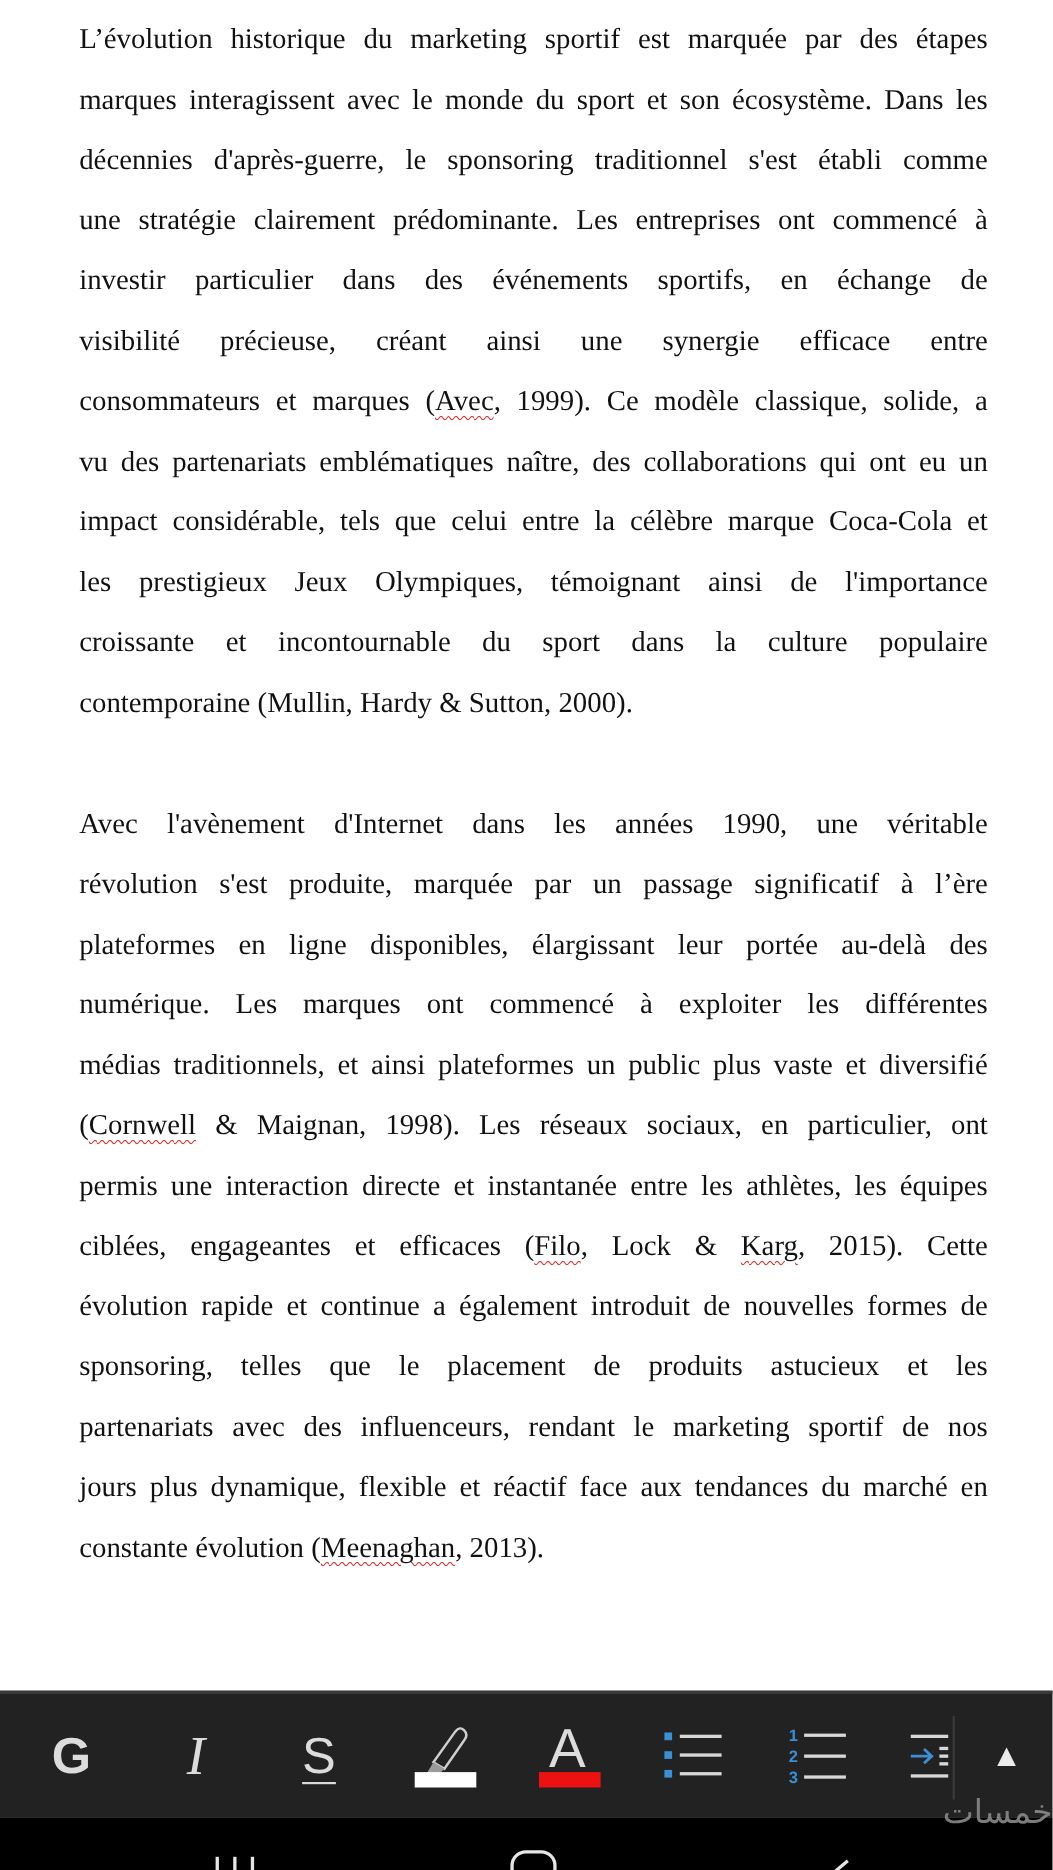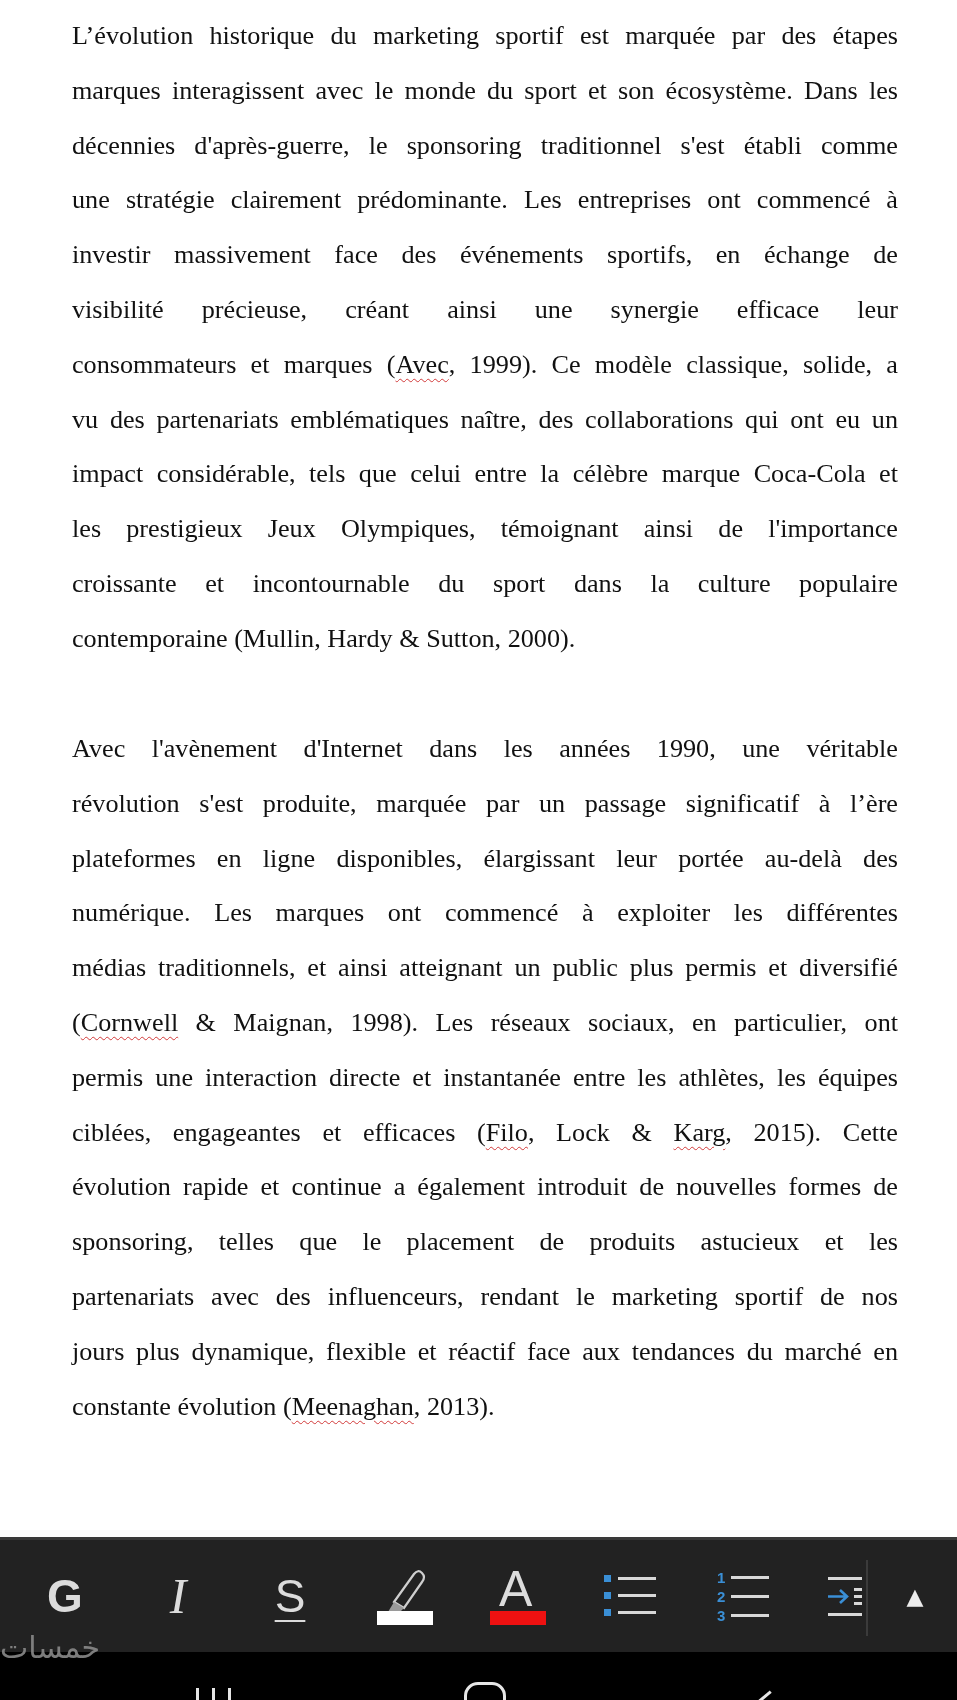--- a/index.html
+++ b/index.html
@@ -53,50 +53,50 @@
   }
   .under-s {
     font-family: "Liberation Sans", sans-serif; font-size: 46px; color: #dcdcdc;
     text-decoration: underline; text-underline-offset: 8px; text-decoration-thickness: 2px;
   }
   .color-bar { position: absolute; width: 56px; height: 14px; }
   .nav {
     position: absolute; left: 0; top: 1652px; width: 957px; height: 48px; background: #000;
   }
   .watermark {
-    position: absolute; left: 0; width: 957px; top: 1630px; text-align: left;
+    position: absolute; left: 0; width: 957px; top: 1630px; text-align: right;
     font-family: "DejaVu Sans", sans-serif; font-size: 30px; color: #8a8a8a;
     opacity: 0.9;
   }
   .nav-icon { position: absolute; bottom: 0; }
 </style>
 </head>
 <body>
 
 <div class="doc">
   <div class="para" id="p1">
       <span class="line">L’évolution historique du marketing sportif est marquée par des étapes</span>
       <span class="line">marques interagissent avec le monde du sport et son écosystème. Dans les</span>
       <span class="line">décennies d'après-guerre, le sponsoring traditionnel s'est établi comme</span>
       <span class="line">une stratégie clairement prédominante. Les entreprises ont commencé à</span>
-      <span class="line">investir massivement face des événements sportifs, en échange de</span>
-      <span class="line">visibilité précieuse, créant ainsi une synergie efficace leur</span>
+      <span class="line">investir particulier dans des événements sportifs, en échange de</span>
+      <span class="line">visibilité précieuse, créant ainsi une synergie efficace entre</span>
       <span class="line">consommateurs et marques (<span class="sq">Avec</span>, 1999). Ce modèle classique, solide, a</span>
       <span class="line">vu des partenariats emblématiques naître, des collaborations qui ont eu un</span>
       <span class="line">impact considérable, tels que celui entre la célèbre marque Coca-Cola et</span>
       <span class="line">les prestigieux Jeux Olympiques, témoignant ainsi de l'importance</span>
       <span class="line">croissante et incontournable du sport dans la culture populaire</span>
       <span class="line last">contemporaine (Mullin, Hardy &amp; Sutton, 2000).</span>
     </div>
   <div class="para" id="p2">
       <span class="line">Avec l'avènement d'Internet dans les années 1990, une véritable</span>
       <span class="line">révolution s'est produite, marquée par un passage significatif à l’ère</span>
       <span class="line">plateformes en ligne disponibles, élargissant leur portée au-delà des</span>
       <span class="line">numérique. Les marques ont commencé à exploiter les différentes</span>
-      <span class="line">médias traditionnels, et ainsi atteignant un public plus permis et diversifié</span>
+      <span class="line">médias traditionnels, et ainsi plateformes un public plus vaste et diversifié</span>
       <span class="line">(<span class="sq">Cornwell</span> &amp; Maignan, 1998). Les réseaux sociaux, en particulier, ont</span>
       <span class="line">permis une interaction directe et instantanée entre les athlètes, les équipes</span>
       <span class="line">ciblées, engageantes et efficaces (<span class="sq">Filo</span>, Lock &amp; <span class="sq">Karg</span>, 2015). Cette</span>
       <span class="line">évolution rapide et continue a également introduit de nouvelles formes de</span>
       <span class="line">sponsoring, telles que le placement de produits astucieux et les</span>
       <span class="line">partenariats avec des influenceurs, rendant le marketing sportif de nos</span>
       <span class="line">jours plus dynamique, flexible et réactif face aux tendances du marché en</span>
       <span class="line last">constante évolution (<span class="sq">Meenaghan</span>, 2013).</span>
     </div>
   <div class="page-edge"></div>

